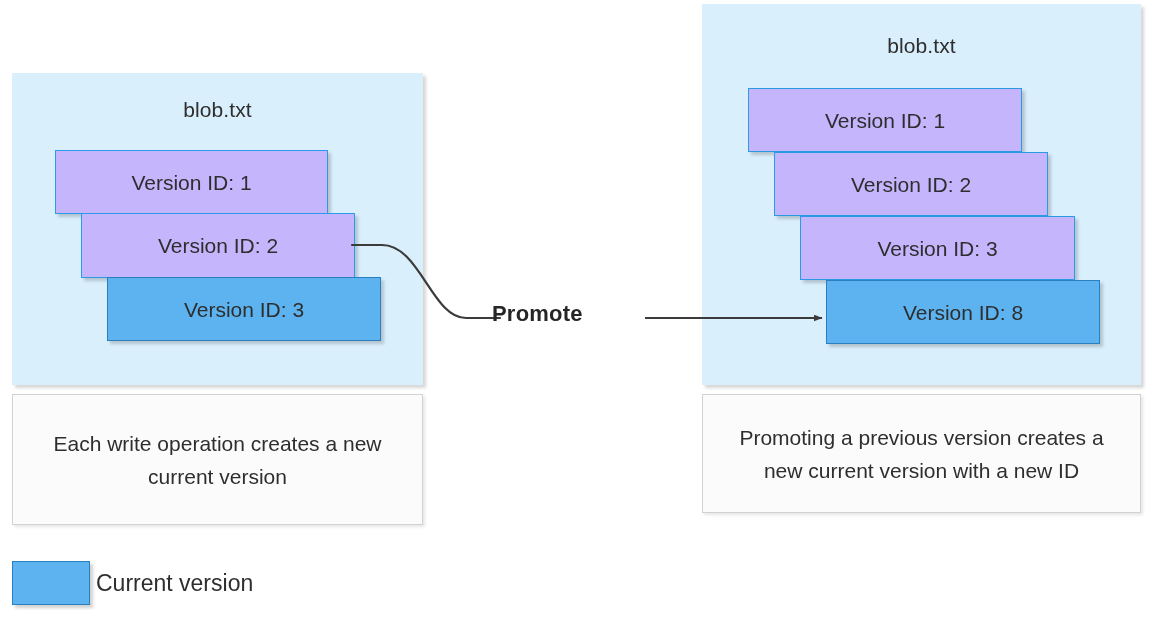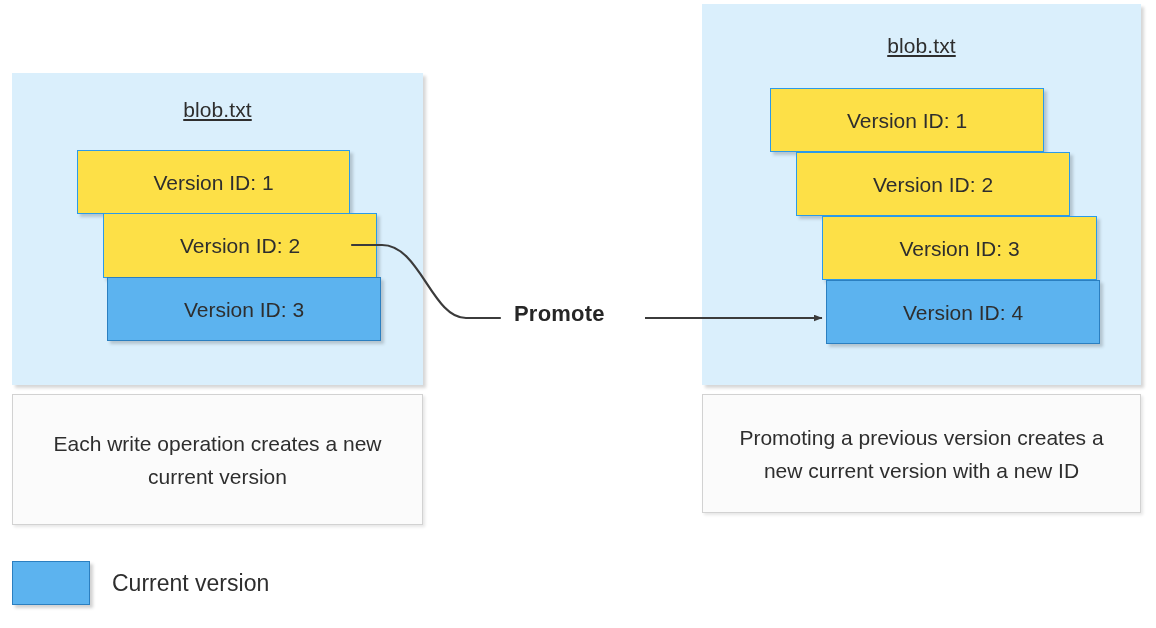--- a/index.html
+++ b/index.html
@@ -29,41 +29,39 @@
 
   .panel-title {
     position: absolute;
     left: 0;
     width: 100%;
     text-align: center;
     font-size: 21px;
     line-height: 1;
     color: #2e2e2e;
     letter-spacing: 0.1px;
-    text-decoration: underline;
   }
   #panel-left  .panel-title { top: 26px; }
   #panel-right .panel-title { top: 31px; }
 
   
   .vcard {
     position: absolute;
     box-sizing: border-box;
     display: flex;
     align-items: center;
     justify-content: center;
     font-size: 21px;
     line-height: 1;
     color: #2e2e2e;
     box-shadow: 3px 3px 3px rgba(0,0,0,0.18);
   }
   .vcard.previous {
-    background: #fde047;
+    background: #c4b5fd;
     border: 1px solid #2b9ae8;
-    margin-left: 22px;
   }
   .vcard.current {
     background: #5cb3ef;
     border: 1px solid #2b7fc0;
   }
 
   
   #lv1 { left: 43px; top: 77px;  width: 273px; height: 64px; }
   #lv2 { left: 69px; top: 140px; width: 274px; height: 65px; }
   #lv3 { left: 95px; top: 204px; width: 274px; height: 64px; }
@@ -97,21 +95,21 @@
   #connector-svg {
     position: absolute;
     left: 0;
     top: 0;
     width: 1156px;
     height: 628px;
     pointer-events: none;
   }
   #promote-label {
     position: absolute;
-    left: 514px;
+    left: 492px;
     top: 303px;
     font-size: 22px;
     font-weight: bold;
     line-height: 1;
     color: #262626;
     letter-spacing: 0.2px;
     white-space: nowrap;
   }
 
   
@@ -132,21 +130,21 @@
   .legend-swatch {
     width: 78px;
     height: 44px;
     box-sizing: border-box;
     box-shadow: 3px 3px 3px rgba(0,0,0,0.18);
     flex: 0 0 auto;
   }
   .legend-swatch.current  { background: #5cb3ef; border: 1px solid #2b7fc0; }
   .legend-swatch.previous { background: #bfe2fb; border: 1px solid #2b9ae8; }
   .legend-label {
-    margin-left: 22px;
+    margin-left: 6px;
     font-size: 23px;
     line-height: 1;
     color: #2e2e2e;
     white-space: nowrap;
     text-align: right;
   }
 </style>
 </head>
 <body>
 
@@ -170,21 +168,21 @@
   <div class="vcard previous" id="rv1">
     <span>Version ID: 1</span>
   </div>
   <div class="vcard previous" id="rv2">
     <span>Version ID: 2</span>
   </div>
   <div class="vcard previous" id="rv3">
     <span>Version ID: 3</span>
   </div>
   <div class="vcard current" id="rv4">
-    <span>Version ID: 4</span>
+    <span>Version ID: 8</span>
   </div>
 </div>
 
 <svg id="connector-svg" viewBox="0 0 1156 628">
   <defs>
     <marker id="arrowhead" markerWidth="9" markerHeight="7" refX="8.5" refY="3.5" orient="auto" markerUnits="userSpaceOnUse">
       <path d="M0,0 L9,3.5 L0,7 z" fill="#3b3b3b"></path>
     </marker>
   </defs>
   <path d="M 352,245 L 382,245 C 420,245 432,318 466,318 L 500,318" fill="none" stroke="#3b3b3b" stroke-width="2.2" stroke-linecap="round"></path>

